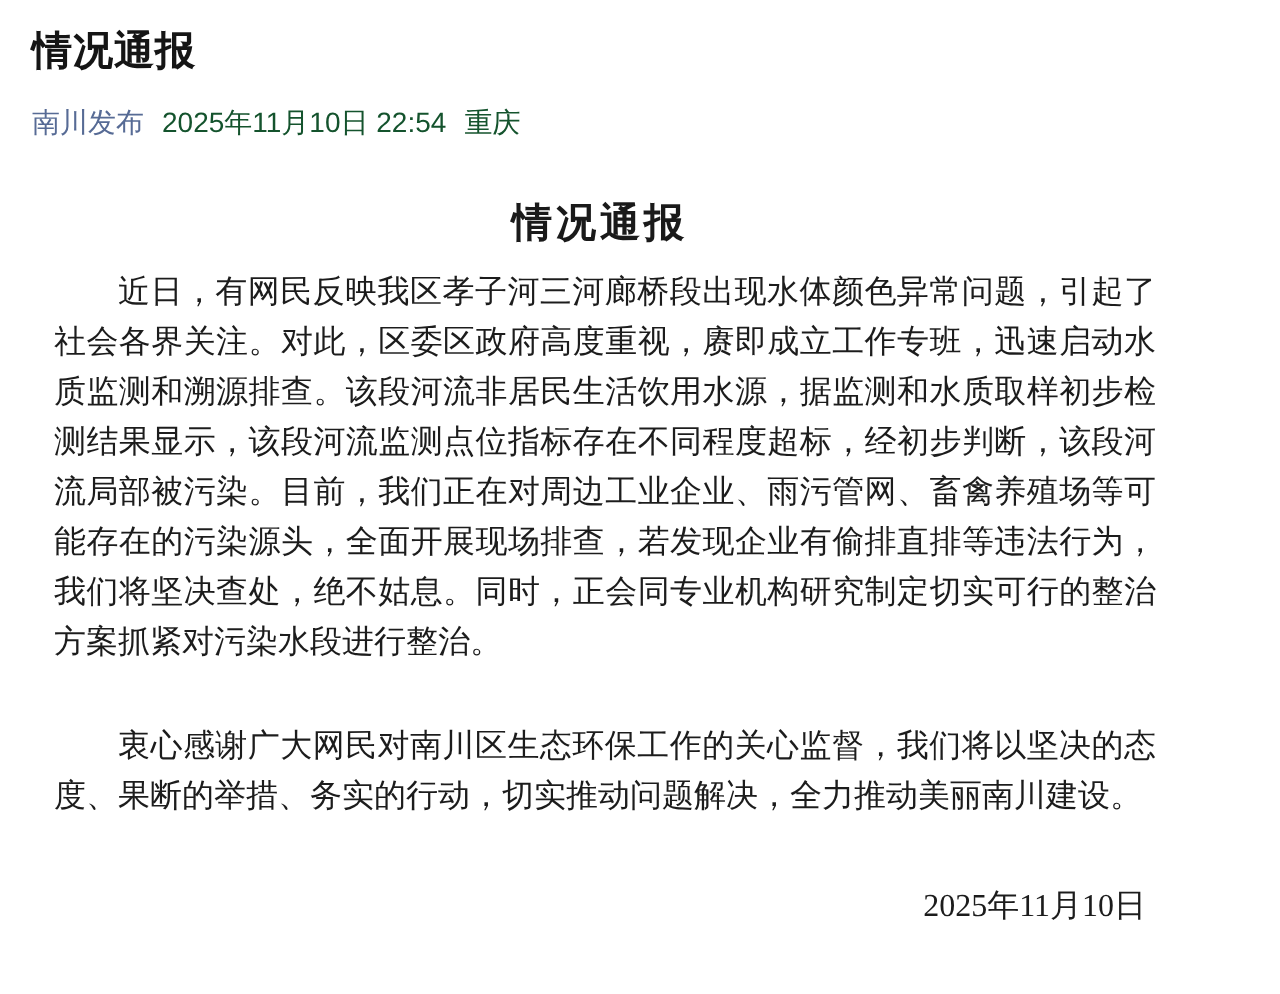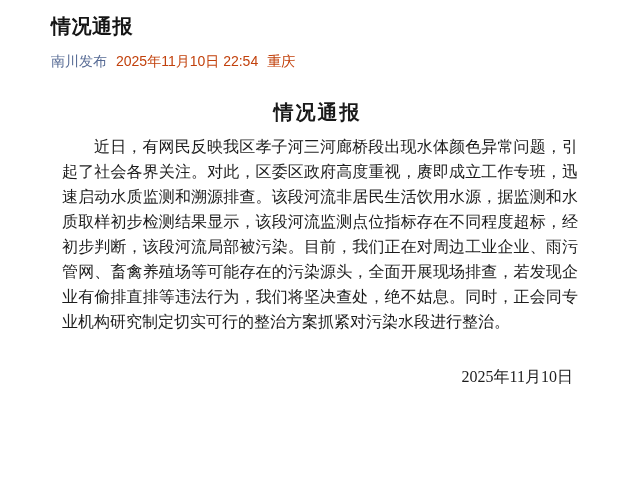--- a/index.html
+++ b/index.html
@@ -4,21 +4,20 @@
 <style>
   * { margin: 0; padding: 0; box-sizing: border-box; }
   html, body { background: #ffffff; }
   .page {
     position: relative;
     width: 600px;
     height: 497px;
     background: #ffffff;
     overflow: hidden;
     font-family: "Liberation Sans", "DejaVu Sans", sans-serif;
-    padding-left: 35px;
   }
   
   .post-header {
     padding: 13px 16px 0 16px;
   }
   .post-title {
     font-size: 20px;
     line-height: 26px;
     font-weight: 700;
     color: #151515;
@@ -31,21 +30,21 @@
     display: flex;
     align-items: flex-start;
     gap: 9px;
     white-space: nowrap;
   }
   .byline .source {
     color: #576b95;
     font-weight: 400;
   }
   .byline .meta {
-    color: #c2410c;
+    color: #14532d;
     font-weight: 400;
   }
   
   .document {
     margin-top: 28px;
     font-family: "Liberation Serif", "DejaVu Serif", serif;
     color: #1c1c1c;
   }
   .doc-title {
     text-align: center;
@@ -106,20 +105,21 @@
       <span class="meta">2025年11月10日 22:54</span>
       <span class="meta">重庆</span>
     </div>
   </div>
 
   <div class="document">
     <div class="doc-title">情况通报</div>
 
     <div class="doc-body">
       <p>近日，有网民反映我区孝子河三河廊桥段出现水体颜色异常问题，引起了社会各界关注。对此，区委区政府高度重视，赓即成立工作专班，迅速启动水质监测和溯源排查。该段河流非居民生活饮用水源，据监测和水质取样初步检测结果显示，该段河流监测点位指标存在不同程度超标，经初步判断，该段河流局部被污染。目前，我们正在对周边工业企业、雨污管网、畜禽养殖场等可能存在的污染源头，全面开展现场排查，若发现企业有偷排直排等违法行为，我们将坚决查处，绝不姑息。同时，正会同专业机构研究制定切实可行的整治方案抓紧对污染水段进行整治。</p>
+      <p>衷心感谢广大网民对南川区生态环保工作的关心监督，我们将以坚决的态度、果断的举措、务实的行动，切实推动问题解决，全力推动美丽南川建设。</p>
     </div>
 
     <div class="signature">
       <span class="sig-inner">
         <span class="sig-date">2025年11月10日</span>
       </span>
     </div>
   </div>
 
 </div>

